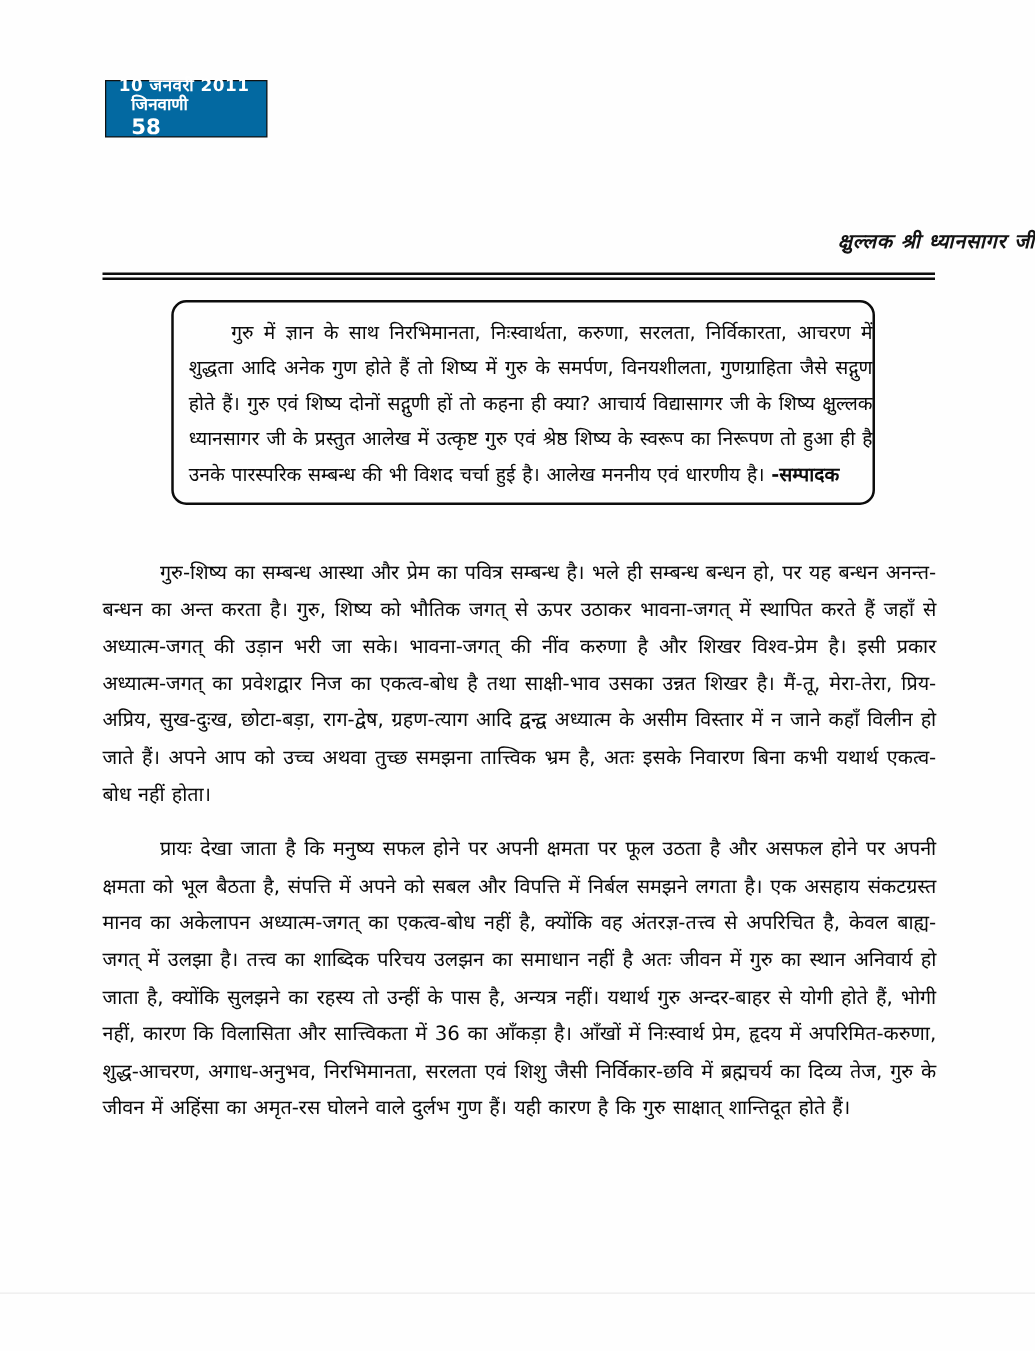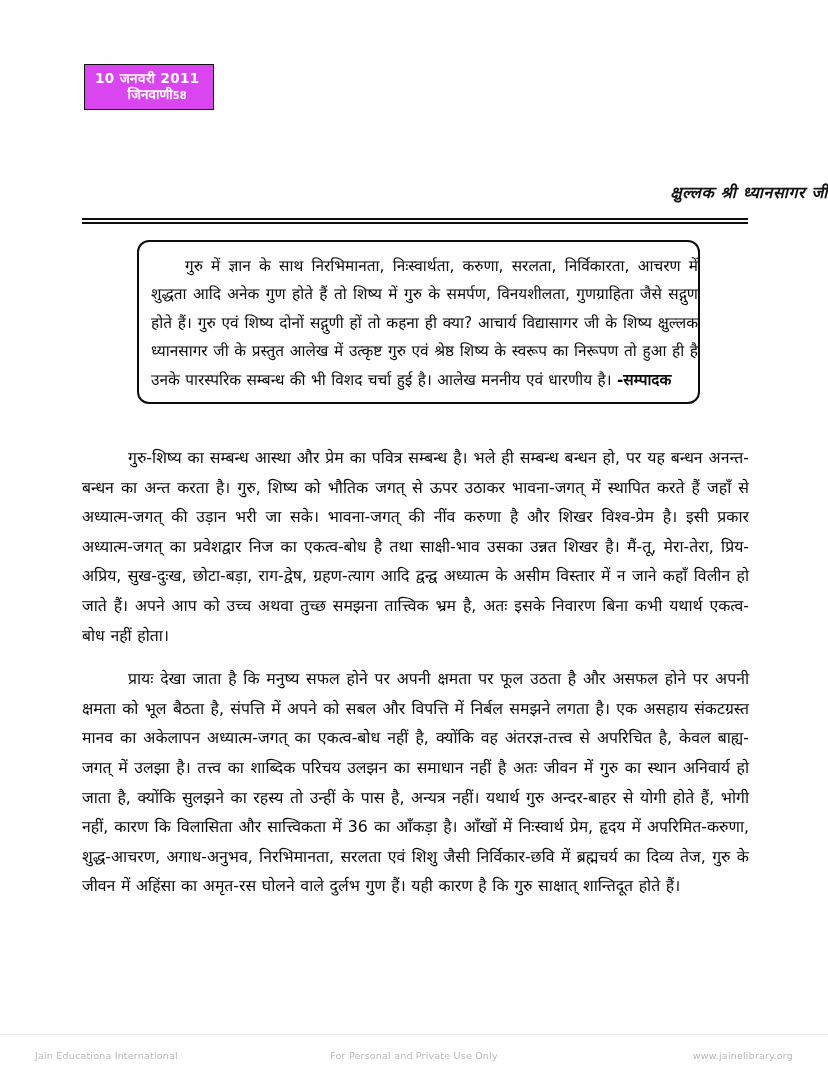--- a/index.html
+++ b/index.html
@@ -19,48 +19,49 @@
     overflow: hidden;
   }
 
   
   .masthead-badge {
     position: absolute;
     left: 85px;
     top: 65px;
     width: 128px;
     height: 44px;
-    background: #d946ef;
+    background: #0369a1;
     color: #ffffff;
     box-shadow: 0 0 0 1px #111;
     display: flex;
     flex-direction: column;
     justify-content: center;
     padding: 0 4px;
     box-sizing: border-box;
   }
   .masthead-line1 {
     font-size: 13.5px;
     font-weight: bold;
     line-height: 1.15;
     letter-spacing: 0.4px;
     white-space: nowrap;
     padding-left: 6px;
   }
   .masthead-line2 {
     display: flex;
-    justify-content: center;
+    justify-content: flex-end;
     align-items: baseline;
     font-size: 13.5px;
     font-weight: bold;
     line-height: 1.15;
     padding-left: 16px;
+    flex-direction: column;
   }
   .masthead-page-no {
-    font-size: 10px;
+    font-size: 17px;
     font-weight: bold;
   }
 
   
   .article-title {
     position: absolute;
     left: 0;
     right: 0;
     top: 128px;
     text-align: center;
@@ -203,19 +204,14 @@
   <div class="editorial-box">
     <div class="editorial-text"><span>गुरु में ज्ञान के साथ निरभिमानता, निःस्वार्थता, करुणा, सरलता, निर्विकारता, आचरण में शुद्धता आदि अनेक गुण होते हैं तो शिष्य में गुरु के समर्पण, विनयशीलता, गुणग्राहिता जैसे सद्गुण होते हैं। गुरु एवं शिष्य दोनों सद्गुणी हों तो कहना ही क्या? आचार्य विद्यासागर जी के शिष्य क्षुल्लक ध्यानसागर जी के प्रस्तुत आलेख में उत्कृष्ट गुरु एवं श्रेष्ठ शिष्य के स्वरूप का निरूपण तो हुआ ही है उनके पारस्परिक सम्बन्ध की भी विशद चर्चा हुई है। आलेख मननीय एवं धारणीय है। </span><span class="editorial-signature">-सम्पादक</span></div>
   </div>
 
   <div class="body-col">
     <p class="body-para">गुरु-शिष्य का सम्बन्ध आस्था और प्रेम का पवित्र सम्बन्ध है। भले ही सम्बन्ध बन्धन हो, पर यह बन्धन अनन्त-बन्धन का अन्त करता है। गुरु, शिष्य को भौतिक जगत् से ऊपर उठाकर भावना-जगत् में स्थापित करते हैं जहाँ से अध्यात्म-जगत् की उड़ान भरी जा सके। भावना-जगत् की नींव करुणा है और शिखर विश्व-प्रेम है। इसी प्रकार अध्यात्म-जगत् का प्रवेशद्वार निज का एकत्व-बोध है तथा साक्षी-भाव उसका उन्नत शिखर है। मैं-तू, मेरा-तेरा, प्रिय-अप्रिय, सुख-दुःख, छोटा-बड़ा, राग-द्वेष, ग्रहण-त्याग आदि द्वन्द्व अध्यात्म के असीम विस्तार में न जाने कहाँ विलीन हो जाते हैं। अपने आप को उच्च अथवा तुच्छ समझना तात्त्विक भ्रम है, अतः इसके निवारण बिना कभी यथार्थ एकत्व-बोध नहीं होता।</p>
     <p class="body-para">प्रायः देखा जाता है कि मनुष्य सफल होने पर अपनी क्षमता पर फूल उठता है और असफल होने पर अपनी क्षमता को भूल बैठता है, संपत्ति में अपने को सबल और विपत्ति में निर्बल समझने लगता है। एक असहाय संकटग्रस्त मानव का अकेलापन अध्यात्म-जगत् का एकत्व-बोध नहीं है, क्योंकि वह अंतरज्ञ-तत्त्व से अपरिचित है, केवल बाह्य-जगत् में उलझा है। तत्त्व का शाब्दिक परिचय उलझन का समाधान नहीं है अतः जीवन में गुरु का स्थान अनिवार्य हो जाता है, क्योंकि सुलझने का रहस्य तो उन्हीं के पास है, अन्यत्र नहीं। यथार्थ गुरु अन्दर-बाहर से योगी होते हैं, भोगी नहीं, कारण कि विलासिता और सात्त्विकता में 36 का आँकड़ा है। आँखों में निःस्वार्थ प्रेम, हृदय में अपरिमित-करुणा, शुद्ध-आचरण, अगाध-अनुभव, निरभिमानता, सरलता एवं शिशु जैसी निर्विकार-छवि में ब्रह्मचर्य का दिव्य तेज, गुरु के जीवन में अहिंसा का अमृत-रस घोलने वाले दुर्लभ गुण हैं। यही कारण है कि गुरु साक्षात् शान्तिदूत होते हैं।</p>
   </div>
 
   <div class="footer-rule"></div>
-  <div class="footer">
-    <span class="footer-left">Jain Educationa International</span>
-    <span class="footer-center">For Personal and Private Use Only</span>
-    <span class="footer-right">www.jainelibrary.org</span>
-  </div>
 
 </div>
 
 </body></html>

